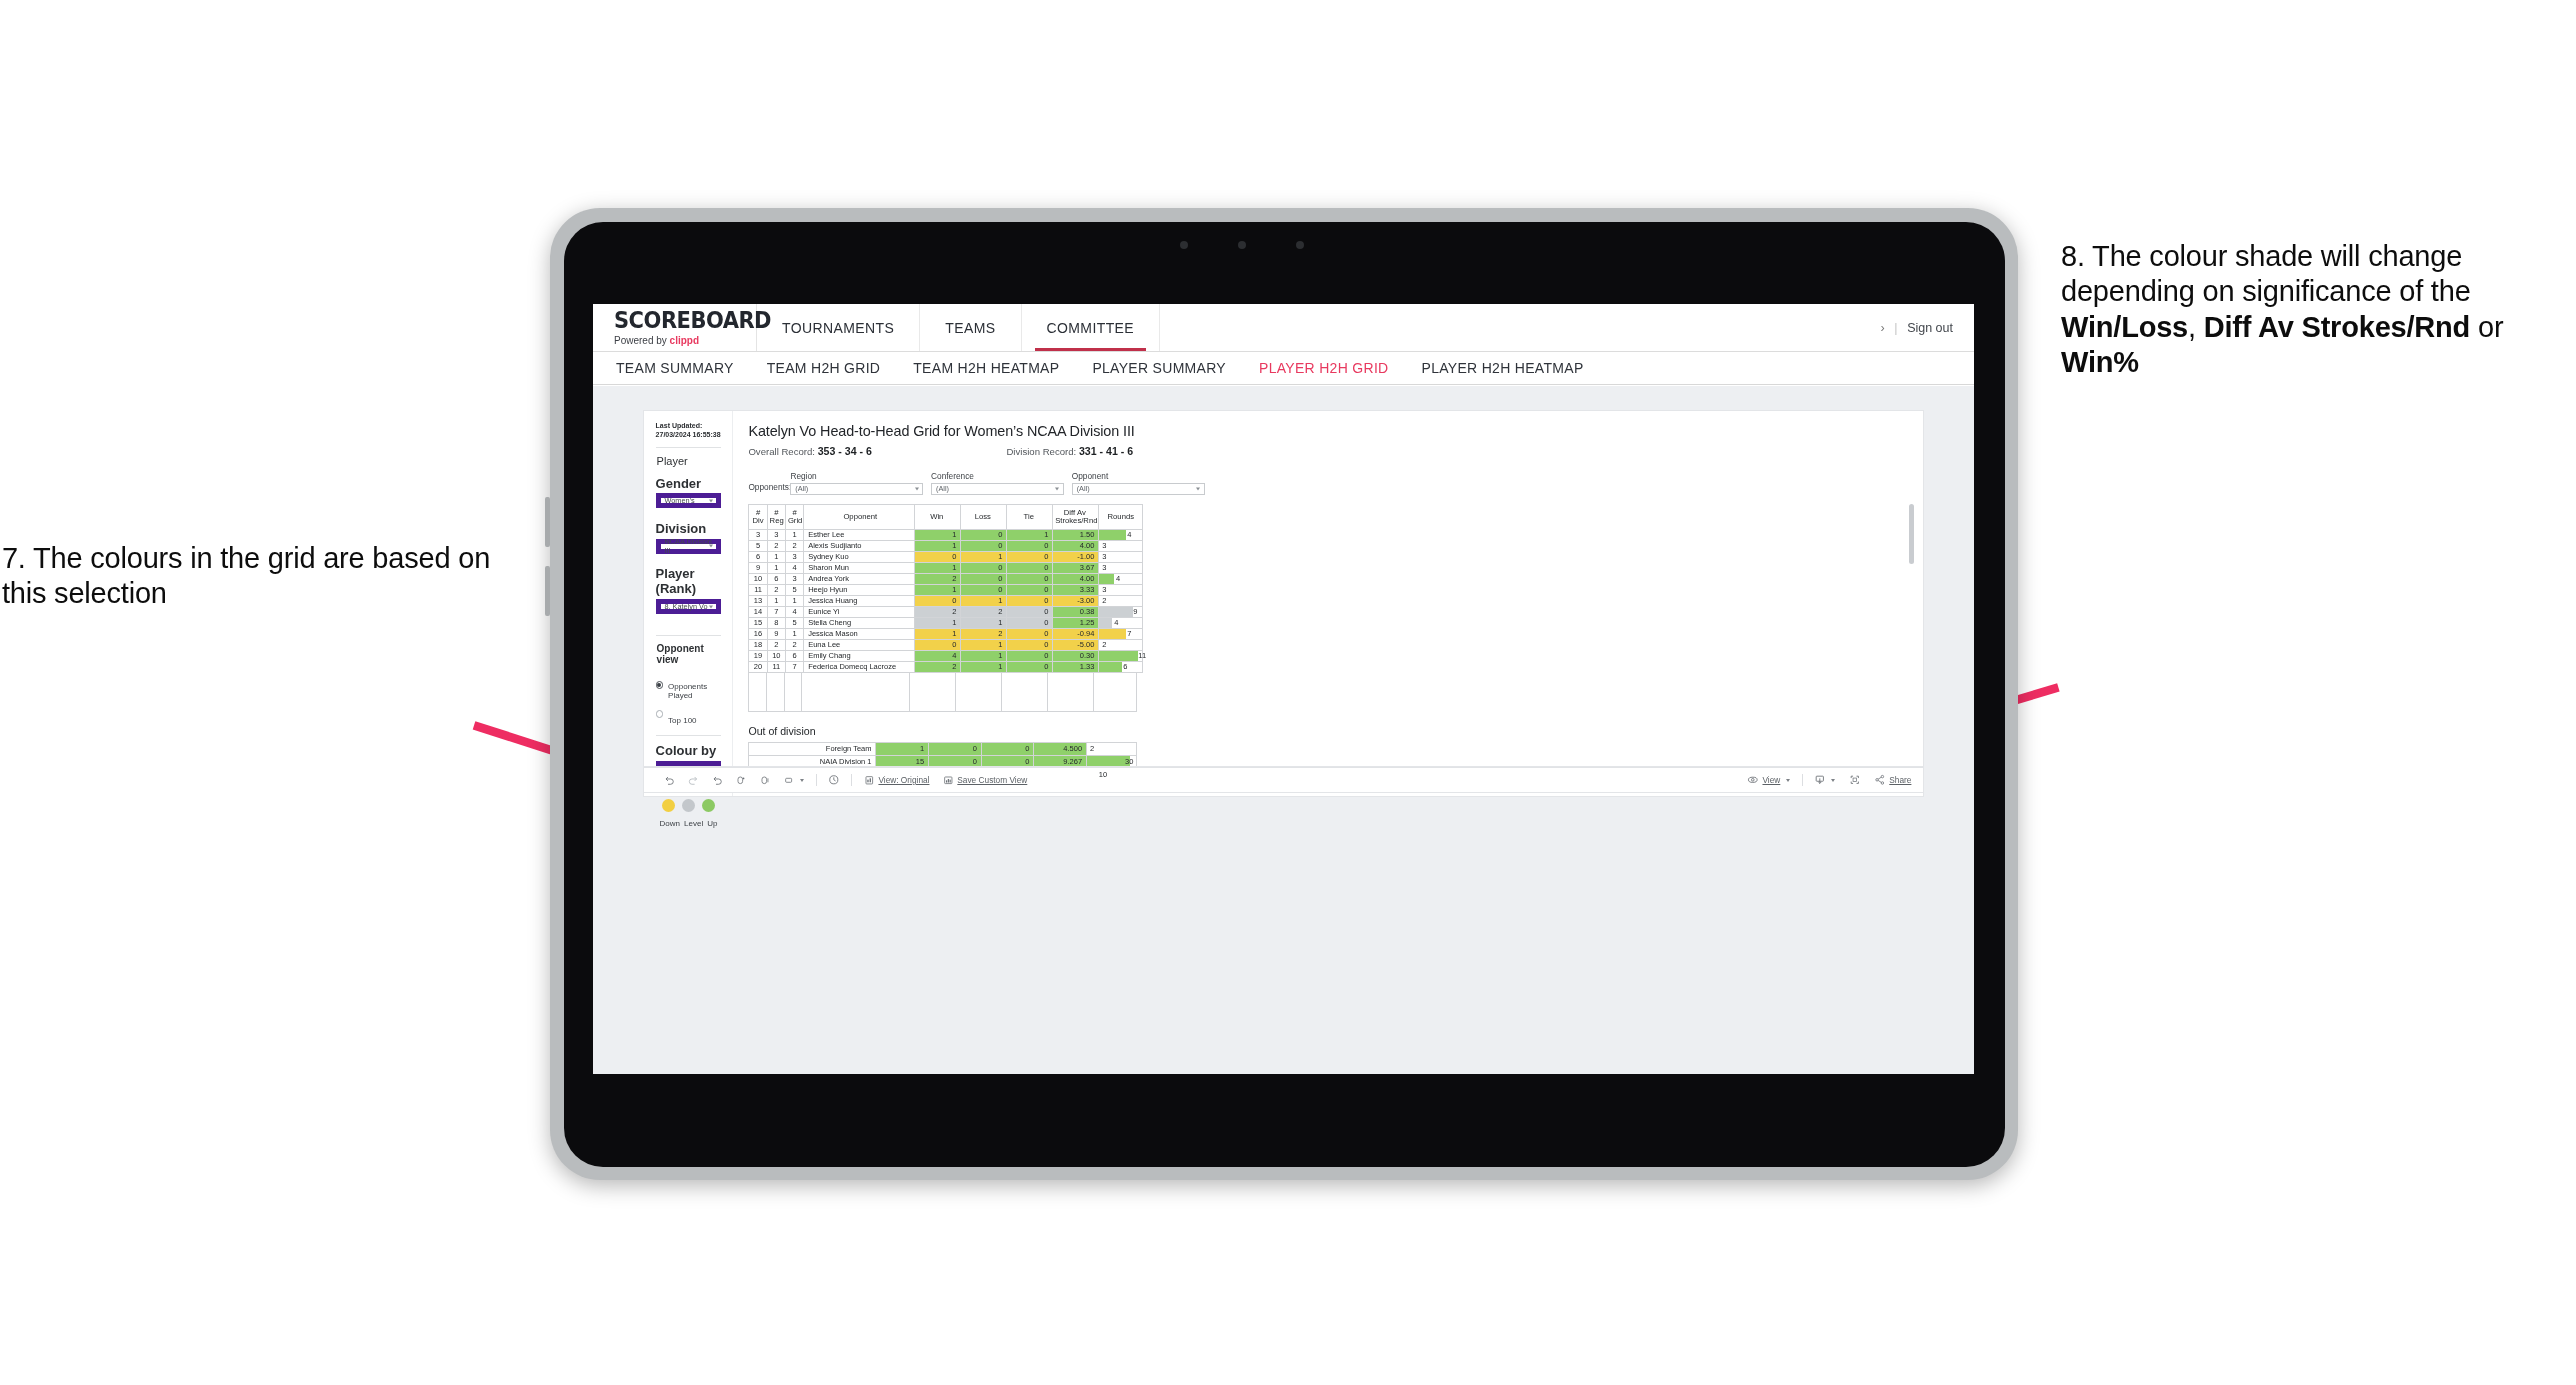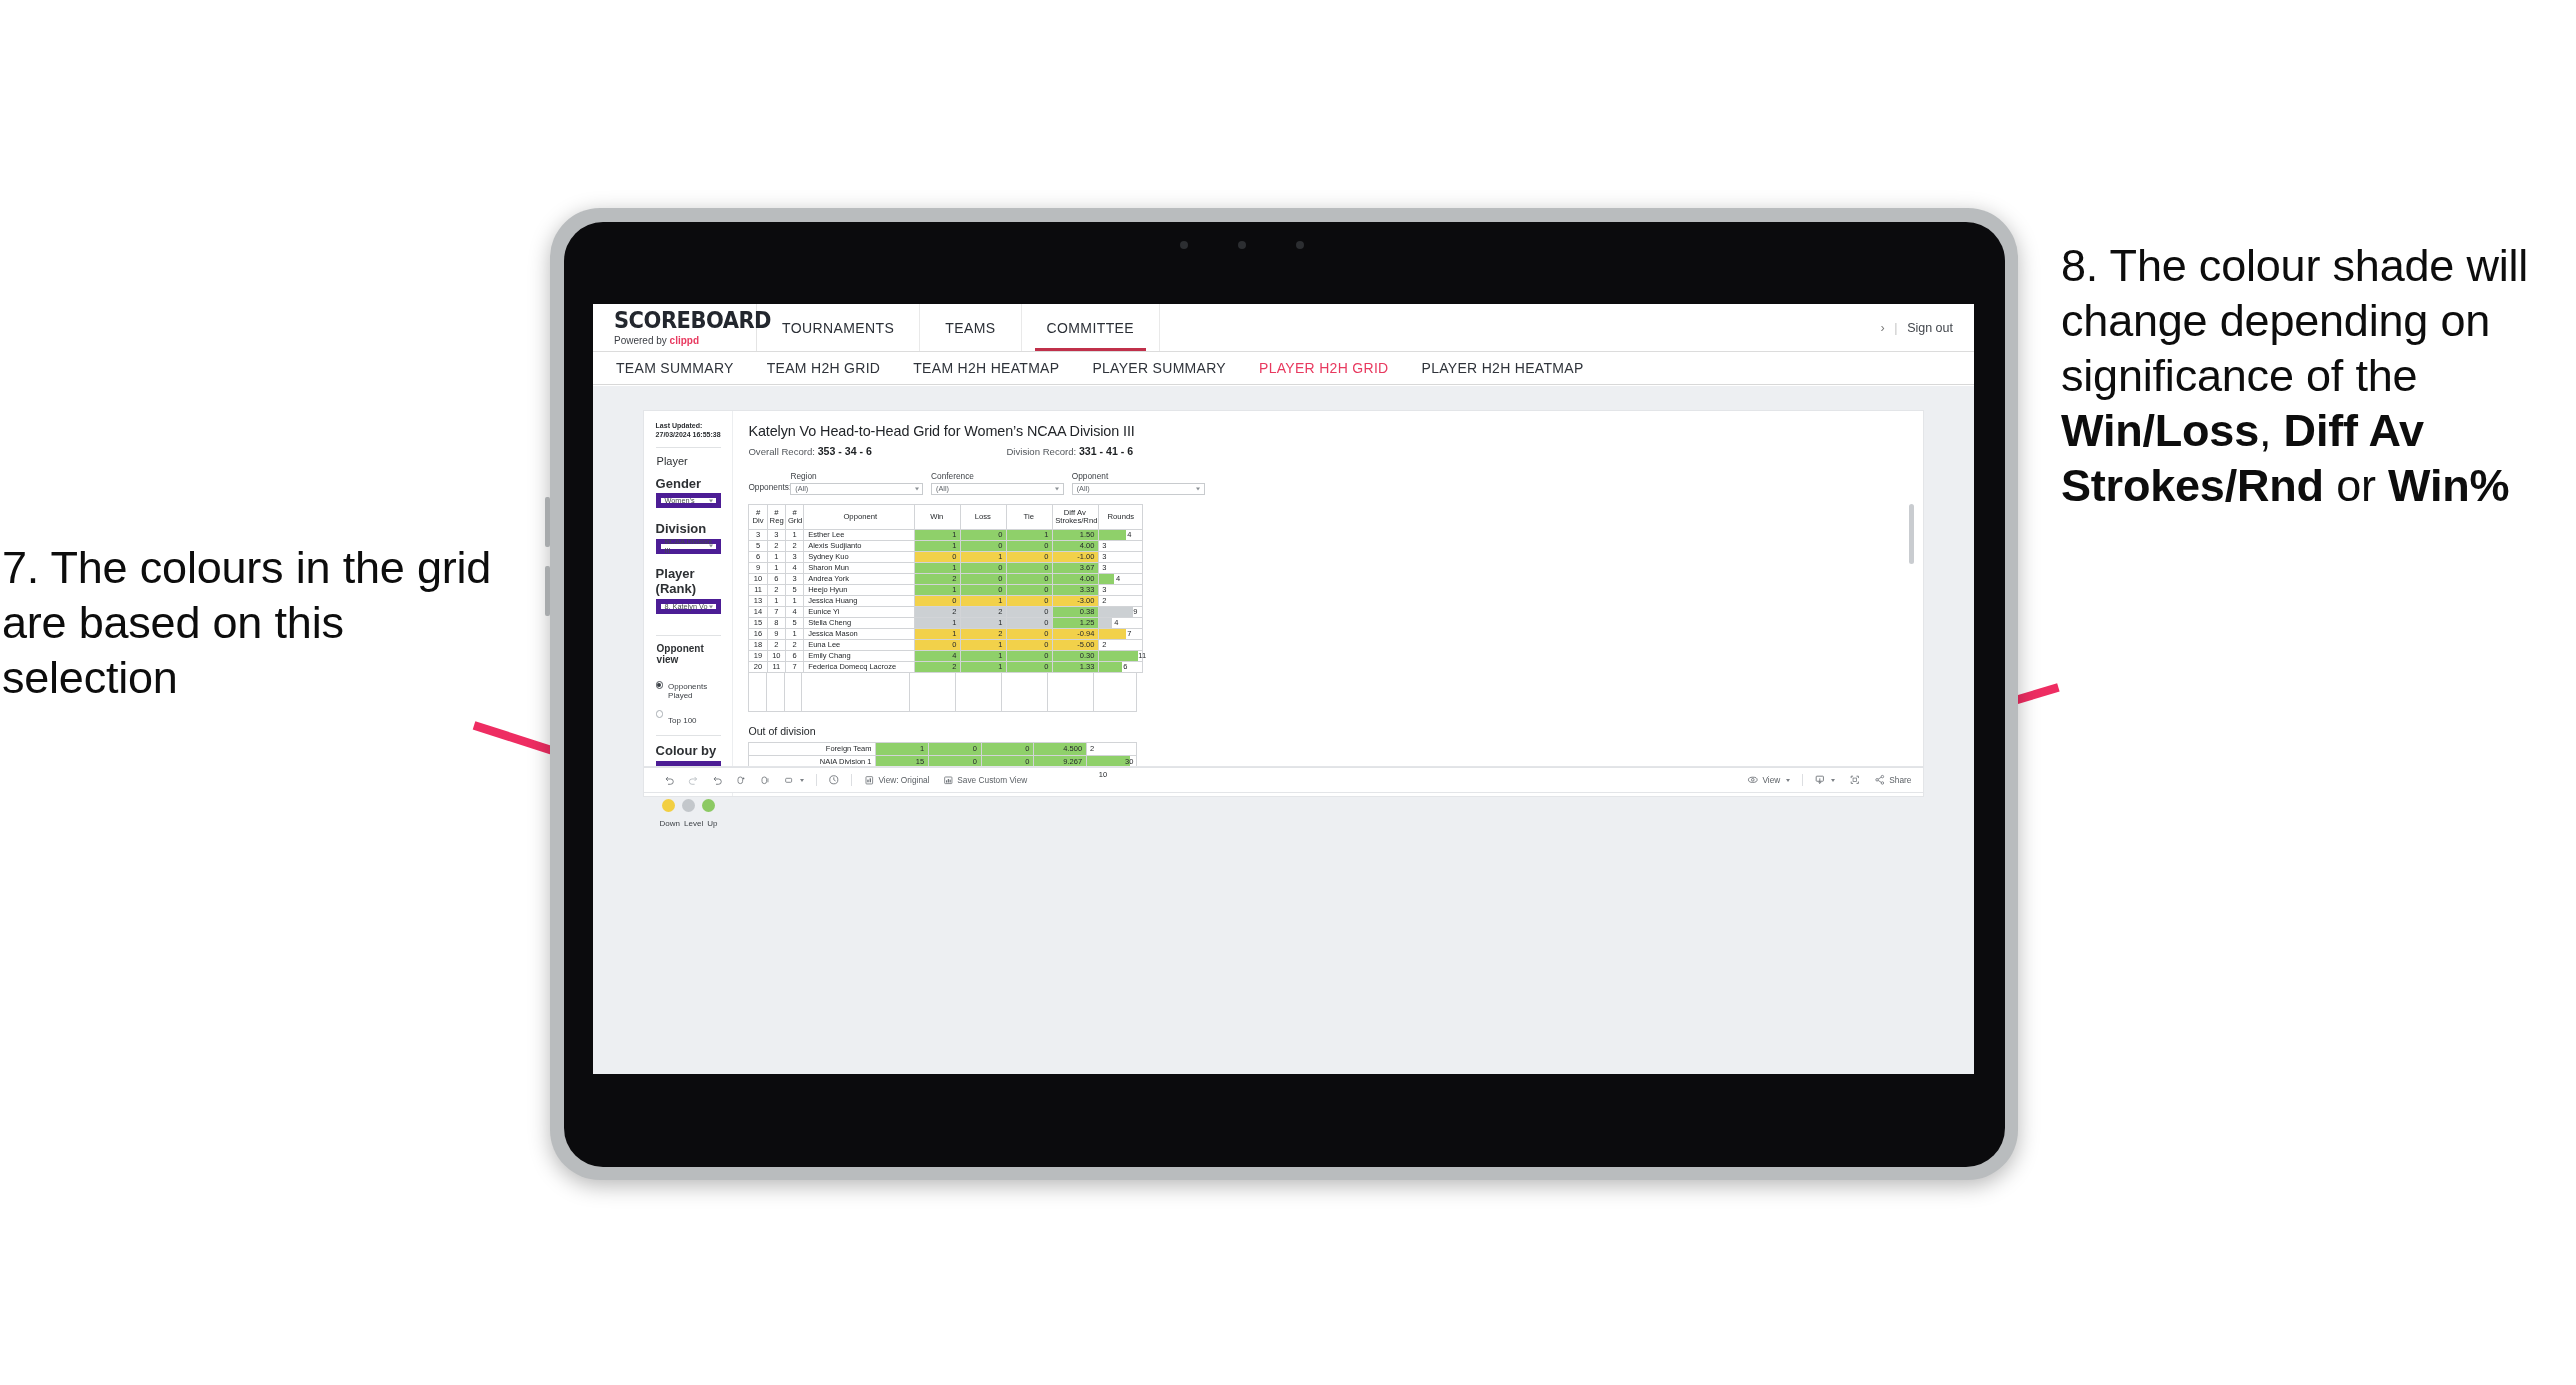--- a/index.html
+++ b/index.html
@@ -10,21 +10,21 @@
     overflow: hidden;
   }
   #stage { position: relative; width: 2576px; height: 1386px; background:#fff; }
 
   
   .annot {
     position: absolute;
     font-family: "Liberation Sans", sans-serif;
     color: #0d0d0d;
     line-height: 1.22;
-    font-size: 45px;
+    font-size: 29px;
     letter-spacing: -0.2px;
   }
   #annot-left { left: 1.9px; top: 541px; width: 520px; }
   #annot-right { left: 2061px; top: 239px; width: 515px; }
   .annot b { font-weight: bold; }
 
   .arrow-svg { position: absolute; pointer-events: none; }
 
   
   #tablet {
@@ -202,21 +202,21 @@
   table.ood { border-collapse: collapse; width: 389px; table-layout: fixed; font-size: 7.5px; }
   table.ood td { border:1px solid #d2d4d7; height: 12px; padding: 0 2.9px; color:#25282b; line-height:1; }
   .ood-name { width: 111px; text-align: right; padding-right: 3.9px !important; }
 
   
   #vtoolbar {
     position: absolute; left: 51px; right: 51px; top: 381px;
     height: 25px; background:#fff; border-top: 1px solid #e1e3e6;
     box-shadow: 0 0 0 1px #e3e5e8;
     display:flex; align-items:center; gap: 0; padding-left: 13.5px;
-    font-size: 8.3px; color:#5c6166;
+    font-size: 8.3px; color:#5c6166;text-decoration:underline;
   }
   .tb { display:flex; align-items:center; gap:3.9px; padding: 0 6.7px; cursor:pointer; }
   .tb svg { display:block; }
   .tb-sep { width:1px; height:11.6px; background:#dcdee1; margin: 0 4.8px; }
   .tb-caret { width:0;height:0;border-left:2.5px solid transparent;border-right:2.5px solid transparent;border-top:3.1px solid #7d8287; margin-left:1.9px;}
   .tb.right { margin-left: auto; }
 </style>
 </head>
 <body>
 

